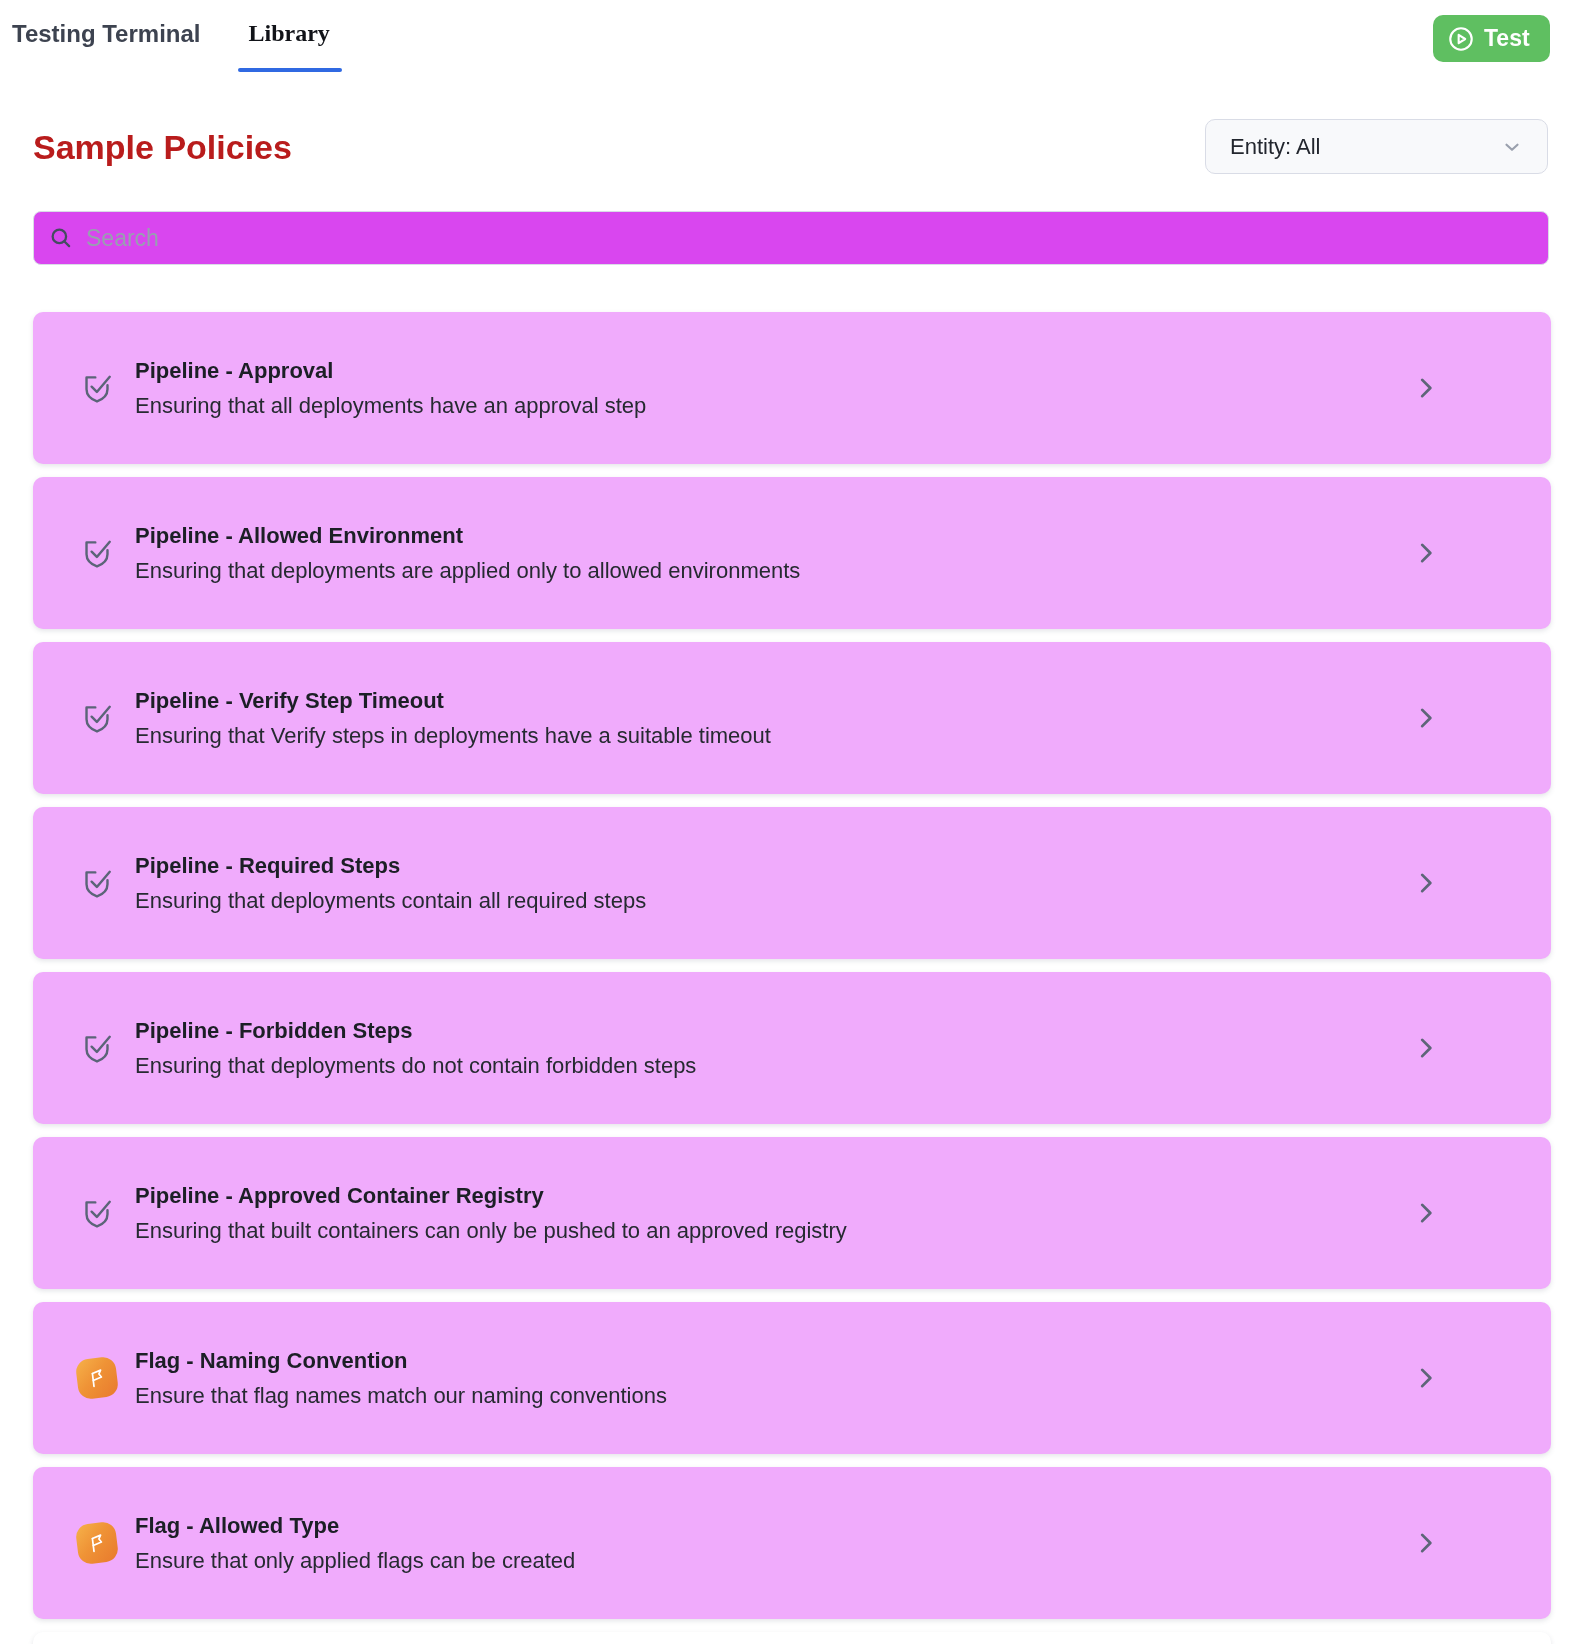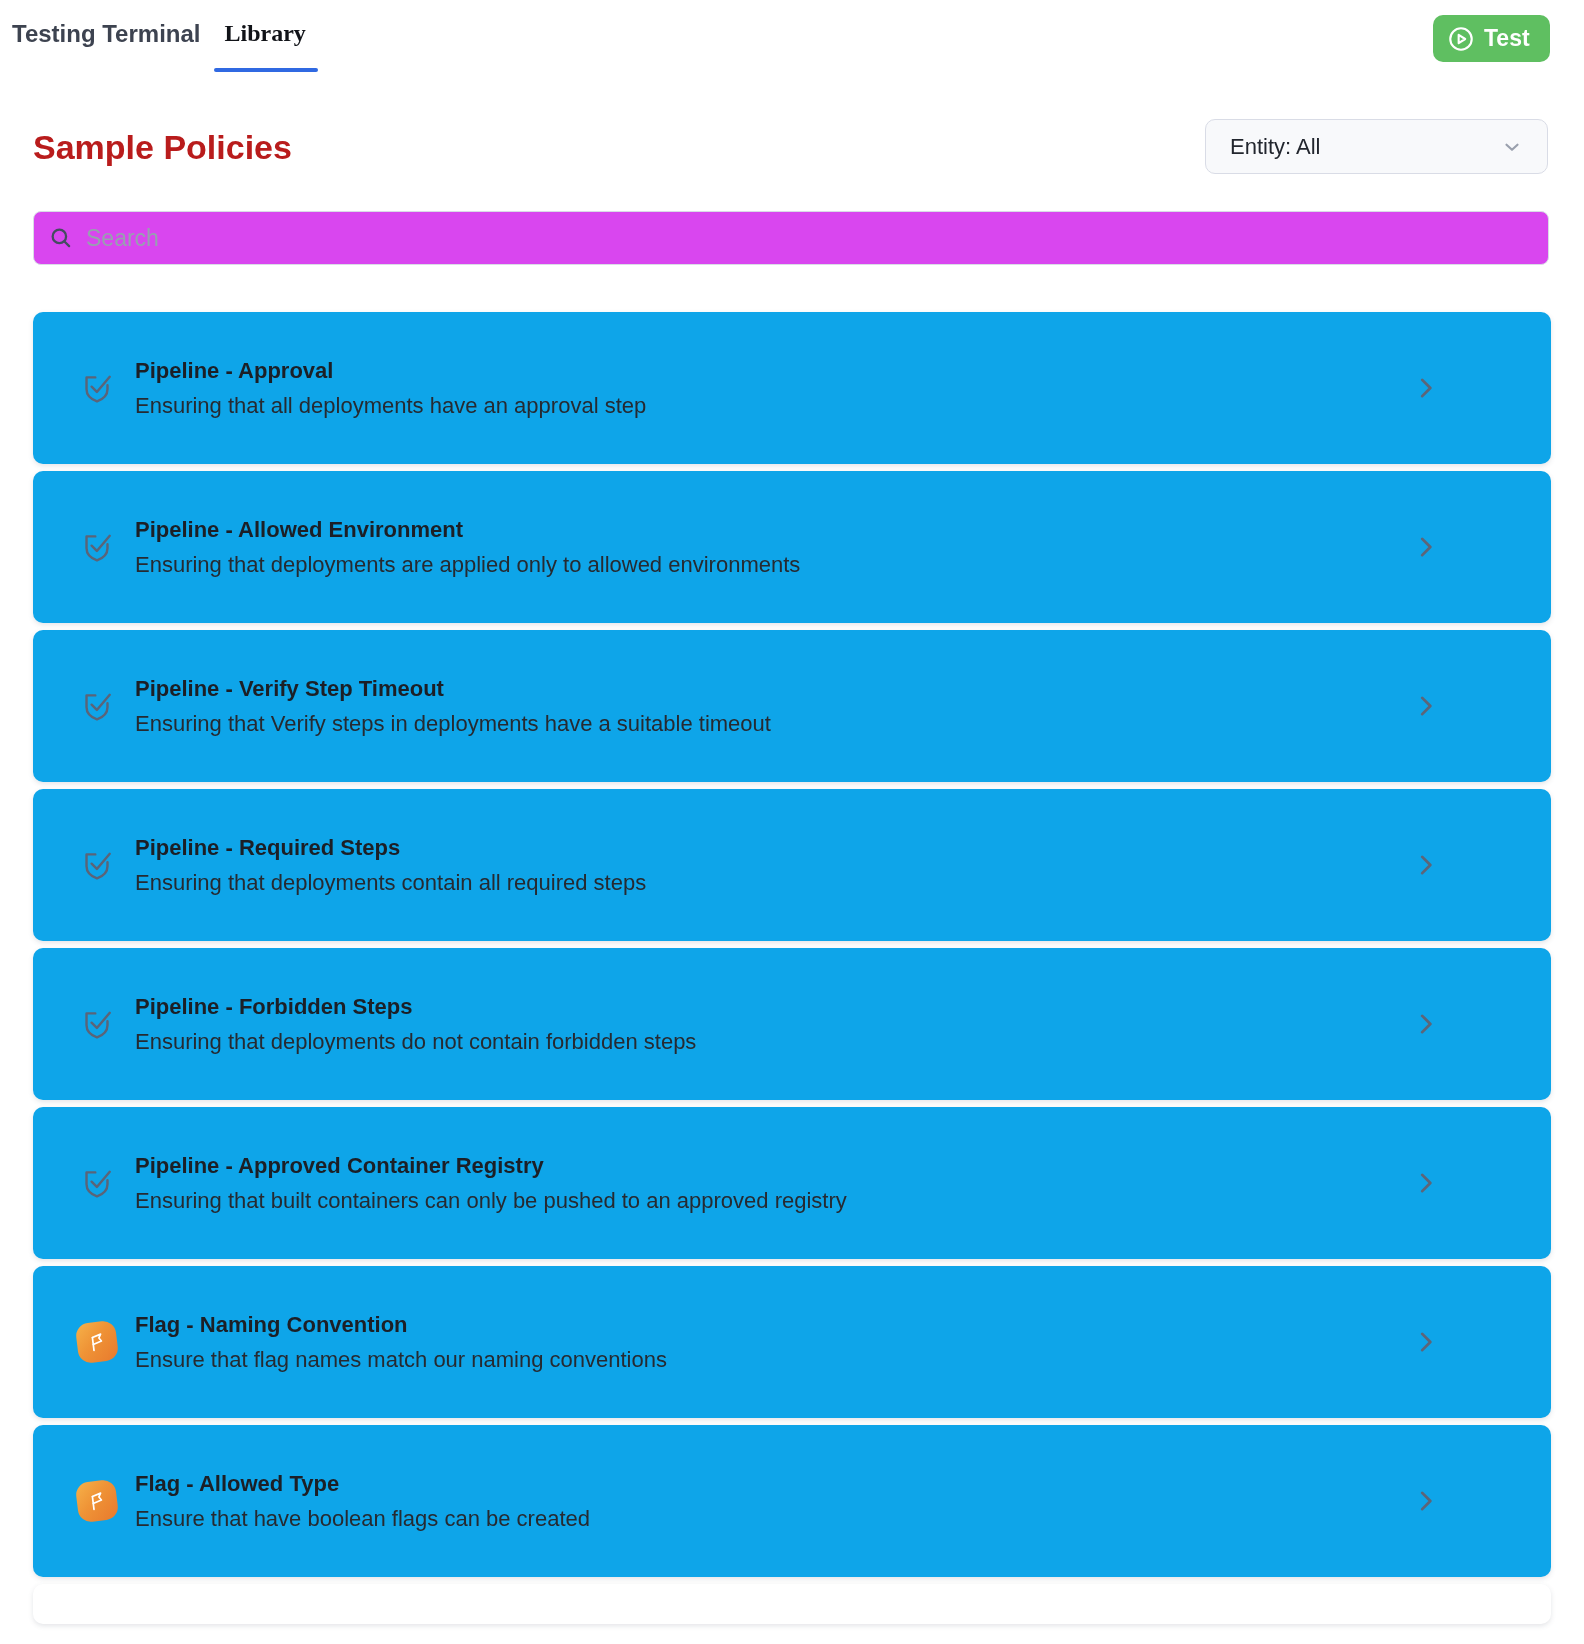--- a/index.html
+++ b/index.html
@@ -12,21 +12,21 @@
     --placeholder: #98a0b0;
   }
   *{box-sizing:border-box;margin:0;padding:0;}
   html,body{background:#ffffff;}
   body{
     width:1584px;height:1644px;overflow:hidden;position:relative;
     font-family:"Liberation Sans", sans-serif;color:var(--title);
   }
   
   .topbar{position:absolute;left:0;top:0;width:1584px;height:80px;}
-  .tabs{position:absolute;left:12px;top:20px;display:flex;gap:24px;}
+  .tabs{position:absolute;left:12px;top:20px;display:flex;gap:48px;}
   .tab{font-size:24px;cursor:pointer;position:relative;padding-bottom:30px;}
   .tab.inactive{color:#3d4350;font-weight:600;}
   .tab.active{color:#111318;font-weight:700;font-family:Liberation Serif, serif;}
   .tab.active .underline{
     position:absolute;left:-10px;right:-12px;bottom:6px;height:4px;
     background:var(--accent);border-radius:2px;
   }
   .test-btn{
     position:absolute;right:34px;top:15px;height:47px;min-width:117px;
     background:var(--green);border:none;border-radius:10px;color:#fff;
@@ -50,21 +50,21 @@
     display:flex;align-items:center;padding:0 14px;gap:12px;
   }
   .search-box input{
     border:none;outline:none;flex:1;font-size:23px;color:#2a2f3a;
     font-family:"Liberation Sans", sans-serif;background:transparent;
   }
   .search-box input::placeholder{color:var(--placeholder);}
   
   .policy-list{position:absolute;left:33px;top:312px;width:1518px;}
   .policy-row{
-    position:relative;height:152px;margin-bottom:7px;background:#0ea5e9;
+    position:relative;height:152px;margin-bottom:13px;background:#f0abfc;
     border-radius:10px;box-shadow:0 2px 5px rgba(90,95,110,0.16);
     display:flex;align-items:center;padding:0 120px 0 42px;cursor:pointer;
   }
   .policy-row .row-icon{
     width:44px;height:44px;flex:0 0 44px;margin-right:16px;
     display:flex;align-items:center;justify-content:center;
   }
   .row-text{display:flex;flex-direction:column;gap:9px;}
   .row-title{font-size:22px;font-weight:700;color:var(--title);}
   .row-desc{font-size:22px;font-weight:400;color:var(--desc);}
@@ -273,21 +273,21 @@
 
       <span class="flag-blob" style="display: flex;">
         <svg width="24" height="24" viewBox="0 0 24 24" fill="none" stroke="#ffffff" stroke-width="1.7" stroke-linecap="round" stroke-linejoin="round">
           <path d="M8 20 V7"></path>
           <path d="M8 7 L16.5 4.6 L14.4 8.2 L16.5 11.6 L8 14"></path>
         </svg>
       </span>
     </span>
     <span class="row-text">
       <span class="row-title">Flag - Allowed Type</span>
-      <span class="row-desc">Ensure that have boolean flags can be created</span>
+      <span class="row-desc">Ensure that only applied flags can be created</span>
     </span>
     <span class="row-chevron">
       <svg width="26" height="26" viewBox="0 0 24 24" fill="none" stroke="#5d6578" stroke-width="2.6" stroke-linecap="round" stroke-linejoin="round">
         <path d="M8.5 4.5 L16 12 L8.5 19.5"></path>
       </svg>
     </span>
   </div>
     <div class="partial-row"></div>
   </div>
 

